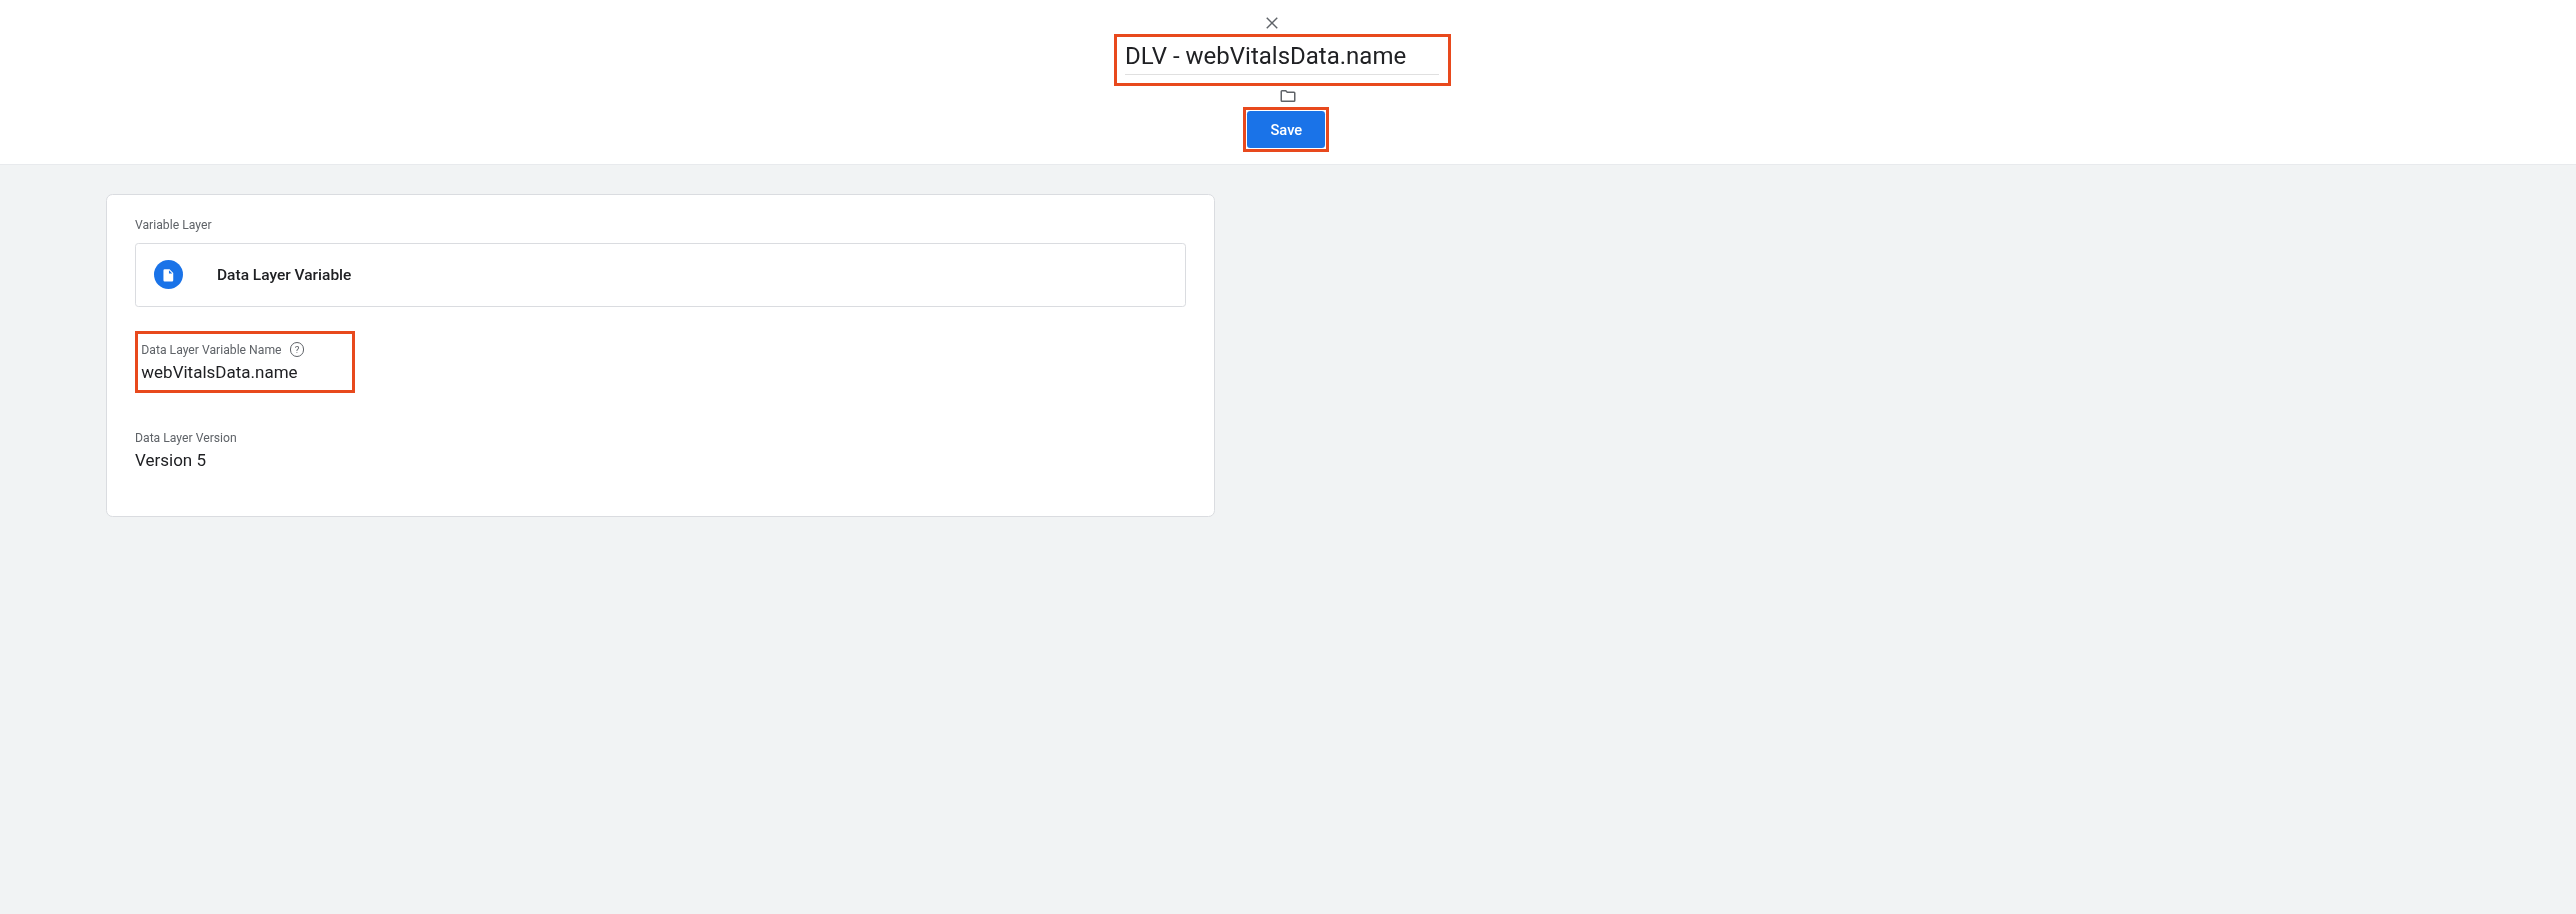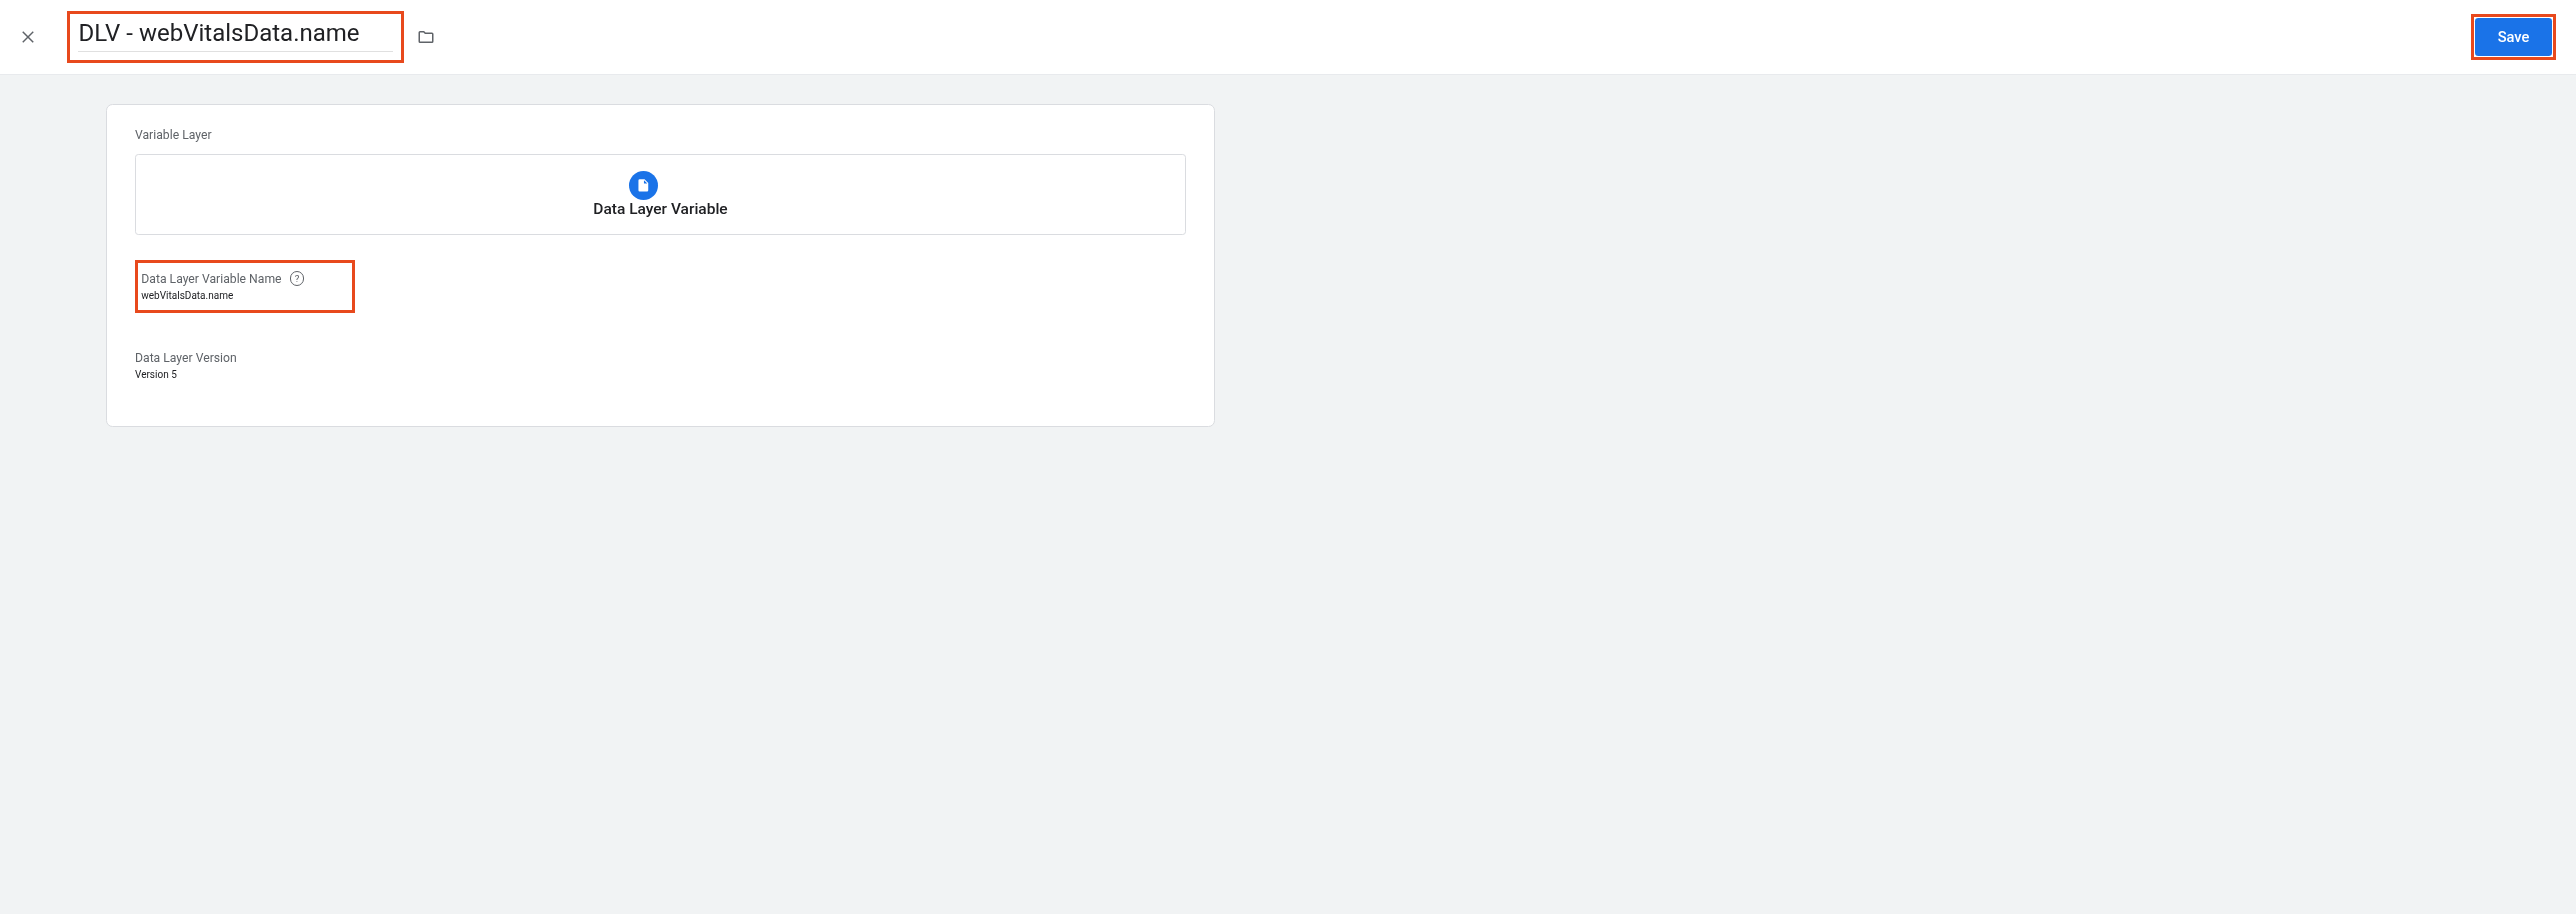--- a/index.html
+++ b/index.html
@@ -7,20 +7,21 @@
       font-family: 'Google Sans', Roboto, Arial, sans-serif;
       background: #fff;
       color: #202124;
     }
     .header {
       display: flex;
       align-items: center;
       padding: 11.4px 19.6px 11.4px 16.3px;
       background: #fff;
       border-bottom: 0.8px solid #e8eaed;
+      flex-direction: column;
     }
     .close-btn {
       width: 23px; height: 23px;
       display: flex; align-items: center; justify-content: center;
       cursor: pointer;
       color: #5f6368;
       margin-right: 28px;
     }
     .close-btn svg { width: 18px; height: 18px; }
     .title-wrap {
@@ -88,21 +89,20 @@
       margin-bottom: 11.4px;
     }
     .type-box {
       border: 0.8px solid #dadce0;
       border-radius: 3.3px;
       padding: 16.3px 18px;
       display: flex;
       align-items: center;
       margin-bottom: 24.5px;
       cursor: pointer;
-      flex-direction: column;
     }
     .type-icon {
       width: 29px; height: 29px;
       border-radius: 50%;
       background: #1a73e8;
       display: flex; align-items: center; justify-content: center;
       margin-right: 34px;
     }
     .type-icon svg { width: 14.7px; height: 14.7px; fill: #fff; }
     .type-name {
@@ -129,21 +129,21 @@
       width: 14.7px; height: 14.7px;
       border: 1.2px solid #5f6368;
       border-radius: 50%;
       margin-left: 8.2px;
       display: flex; align-items: center; justify-content: center;
       font-size: 9.8px;
       color: #5f6368;
       cursor: pointer;
     }
     .field-value {
-      font-size: 10px;
+      font-size: 17px;
       color: #202124;
       margin-top: 4.9px;
     }
   </style>
 </head>
 <body>
 
 <div class="header">
   <div class="close-btn">
     <svg viewBox="0 0 24 24" fill="none" stroke="currentColor" stroke-width="2">

